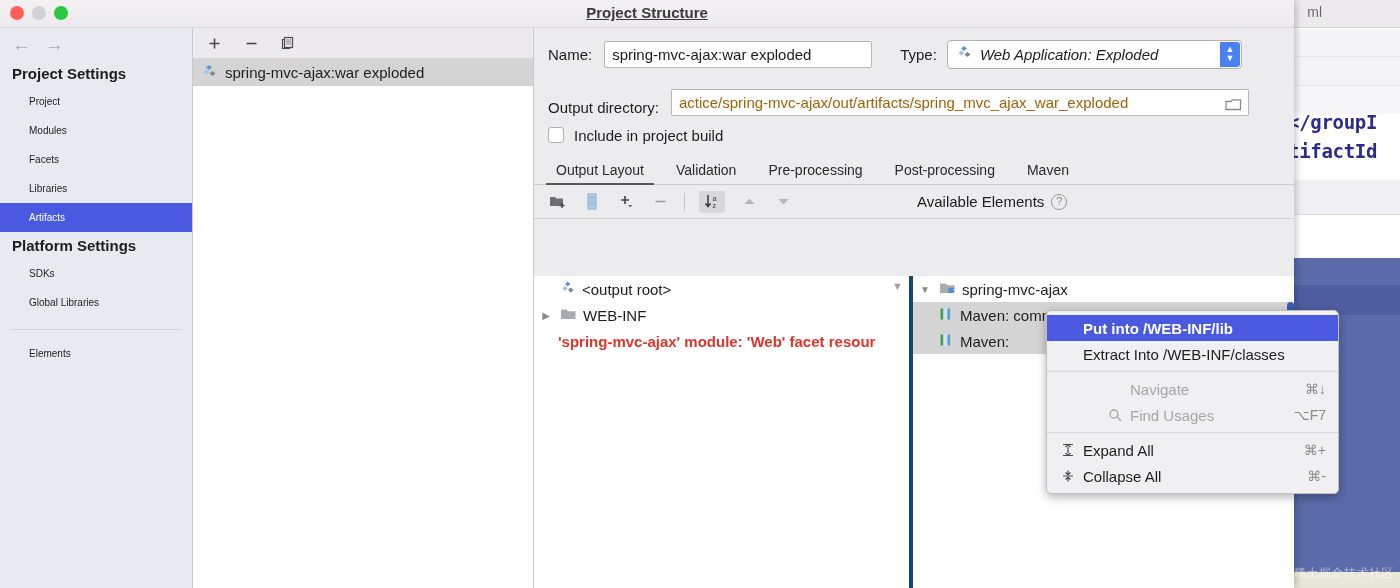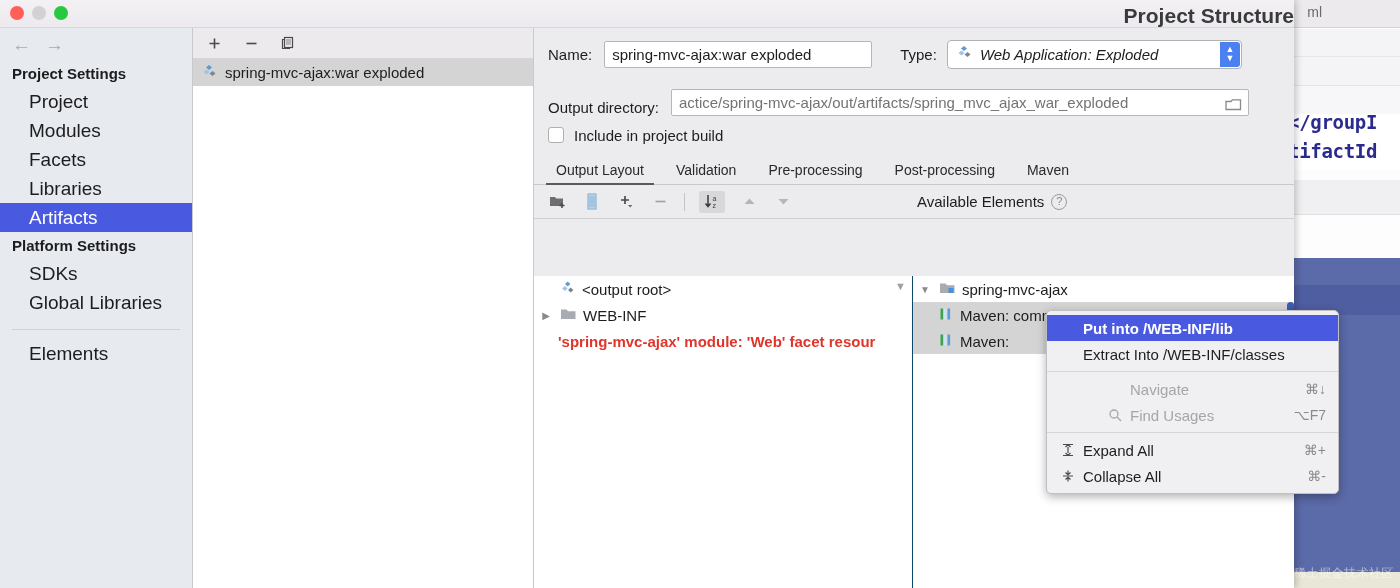--- a/index.html
+++ b/index.html
@@ -87,42 +87,42 @@
     background: linear-gradient(to bottom, #f3f1f4, #eceaee);
     border-bottom: 1px solid #d8d6d9;
   }
   #traffic { position: absolute; left: 10px; top: 6px; display: flex; gap: 8px; }
   .tl { width: 14px; height: 14px; border-radius: 50%; display:block; }
   .tl.red    { background: #ff5f57; }
   .tl.yellow { background: #d4d1d4; }
   .tl.green  { background: #28c840; }
   #dialog-title {
     position: absolute; left: 0; right: 0; top: 4px;
-    text-align: right; font-size: 21px; font-weight: bold; color: #3a3a3c;
+    text-align: center; font-size: 15px; font-weight: bold; color: #3a3a3c; text-decoration: underline;
   }
 
   #body-row { position: absolute; left:0; top:28px; right:0; bottom:0; display: flex; }
 
   
   #sidebar {
     width: 193px; background: #e7eaee;
     border-right: 1px solid #c8c9cc;
     position: relative;
   }
   #nav-arrows {
     height: 32px; display: flex; align-items: center; gap: 14px;
     padding-left: 12px; color: #a6a8ab; font-size: 19px;
   }
   .nav-arrow { cursor: default; line-height: 1; }
   .sb-group {
     font-size: 15px; font-weight: bold; color: #1d1d1f;
     padding: 5px 0 5px 12px;
   }
   .sb-item {
-    font-size: 19px; color: #1d1d1f;
+    font-size: 10px; color: #1d1d1f;
     padding: 4px 16px 4px 29px; line-height: 21px;
   }
   .sb-item.selected { background: #4a5ae0; color: #ffffff; }
   #sb-divider {
     margin: 12px 12px 0 12px; height: 1px; background: #cfd2d6;
   }
   .sb-item.problems { margin-top: 9px; }
 
   
   #artifact-panel {
@@ -164,21 +164,21 @@
   #type-stepper {
     position: absolute; right: 1px; top: 1px; bottom: 1px; width: 20px;
     background: #4a80f0; border-radius: 0 3px 3px 0;
     color: #fff; font-size: 9px; display: flex; flex-direction: column;
     align-items: center; justify-content: center; line-height: 9px;
   }
   #row-outdir { height: 46px; align-items: flex-end; }
   #outdir-input {
     width: 578px; height: 27px; margin-left: 12px; position: relative;
     background: #ffffff; border: 1px solid #b7b7b9; border-radius: 2px;
-    font-size: 15px; color: #737373; padding: 0 30px 0 7px; line-height: 25px;
+    font-size: 15px; color: #a16207; padding: 0 30px 0 7px; line-height: 25px;
     white-space: nowrap; overflow: hidden;
   }
   #outdir-browse {
     position: absolute; right: 6px; top: 4px; color: #8a8a8c; font-size: 15px;
   }
   #row-include { height: 38px; align-items: center; gap: 10px; }
   #include-box {
     width: 16px; height: 16px; background: #fff;
     border: 1px solid #b0b0b2; border-radius: 3px;
   }
@@ -216,21 +216,21 @@
   .help-circle {
     width: 16px; height: 16px; border: 1px solid #9a9a9c; border-radius: 50%;
     font-size: 11px; color: #8a8a8c; display:flex; align-items:center;
     justify-content:center; line-height: 1;
   }
 
   
   #trees { position: absolute; left:0; right:0; top: 248px; bottom:0; display: flex; }
   #tree-left {
     width: 379px; background: #ffffff; position: relative;
-    border-right: 1px solid #0c4a6e;
+    border-right: 4px solid #0c4a6e;
   }
   #tree-right { flex: 1; background: #ffffff; position: relative; }
   .tnode {
     height: 26px; display: flex; align-items: center;
     font-size: 15px; color: #1d1d1f; padding-left: 4px; gap: 6px;
   }
   .tnode.sel { background: #d4d4d4; }
   .twist { width: 16px; text-align: center; color: #8a8a8c; font-size: 10px; }
   .tnode.red { color: #e0352b; font-weight: bold; padding-left: 24px; white-space: nowrap; }
   #left-scroll-arrow {

